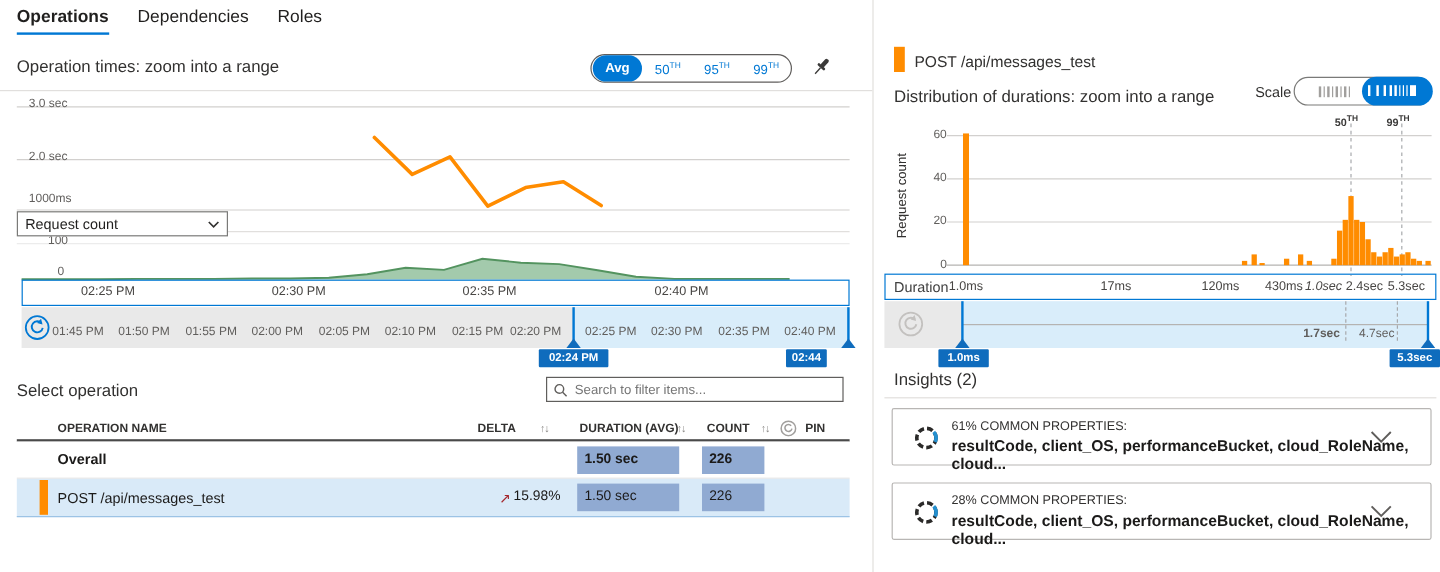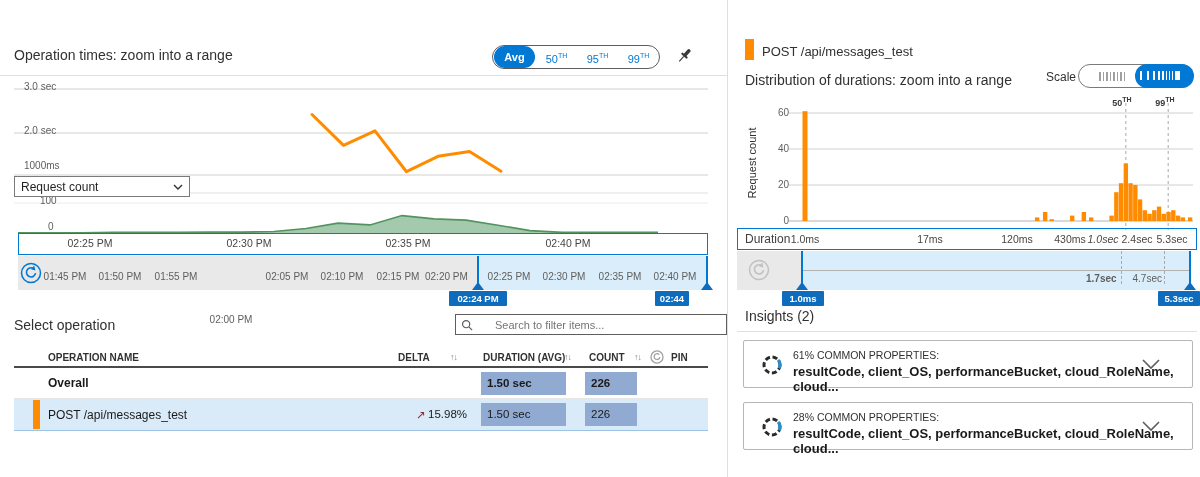--- a/index.html
+++ b/index.html
@@ -27,22 +27,22 @@
   .axisbox{position:absolute;border:1px solid #0078d4;box-sizing:border-box;background:transparent;}
   
   .brush-gray{position:absolute;background:#e9e9e9;}
   .brush-sel{position:absolute;background:#d9edfa;}
   .handle-line{position:absolute;width:2px;background:#0078d4;}
   .handle-tri{position:absolute;width:0;height:0;border-left:6px solid transparent;
               border-right:6px solid transparent;border-bottom:8px solid #0f6cbd;}
   .badge{position:absolute;height:15px;background:#0f6cbd;color:#fff;font-size:9.5px;font-weight:bold;
          text-align:center;line-height:15px;border-radius:1px;}
   
-  .search{position:absolute;left:455px;top:314px;width:272px;height:21px;border:1px solid #605e5c;
-          background:#fff;display:flex;align-items:center;box-sizing:border-box;padding:0 5px;gap:20px;}
+  .search{position:absolute;left:455px;top:314px;width:248px;height:21px;border:1px solid #605e5c;
+          background:#fff;display:flex;align-items:center;box-sizing:border-box;padding:0 5px;gap:4px;}
   .search input{border:none;outline:none;flex:1;font-size:11px;color:#605e5c;
                 font-family:"Liberation Sans",sans-serif;background:transparent;}
   
   .th{position:absolute;font-size:10px;font-weight:bold;color:#323130;white-space:nowrap;}
   .sort{position:absolute;font-size:9px;color:#8a8886;letter-spacing:-1px;}
   .row{position:absolute;left:14px;width:694px;height:31px;box-sizing:border-box;}
   .cellbar{position:absolute;top:4px;height:23px;background:#90aad2;font-size:11.5px;color:#1b1a19;
            line-height:23px;padding-left:6px;box-sizing:border-box;}
   
   .card{position:absolute;left:743px;width:450px;height:48px;border:1px solid #b8b6b4;border-radius:2px;
@@ -53,20 +53,25 @@
   .tick{position:absolute;top:7px;width:1.5px;height:9px;background:#a19f9d;}
   .tickw{position:absolute;top:7px;width:1.5px;height:9px;background:#fff;}
   .pctmark{position:absolute;font-size:9px;font-weight:bold;color:#3b3a39;text-align:center;width:40px;}
   .dash-v{position:absolute;width:1px;background:transparent;border-left:1px dashed #a7a9ac;}
 </style>
 </head>
 <body>
 
 <div id="app">
 
+  <div class="tabs">
+    <div class="tab active">Operations</div>
+    <div class="tab">Dependencies</div>
+    <div class="tab">Roles</div>
+  </div>
 
   <div>
     <div class="abs" style="left:14px;top:47px;font-size:14px;color:#323130;">Operation times: zoom into a range</div>
 
     <div class="ptoggle">
       <span class="pseg sel"><span>Avg</span></span>
       <span class="pseg"><span>50</span><sup>TH</sup></span>
       <span class="pseg"><span>95</span><sup>TH</sup></span>
       <span class="pseg"><span>99</span><sup>TH</sup></span>
     </div>
@@ -116,21 +121,21 @@
 
     <svg class="abs" style="left:20px;top:262px;" width="22" height="22" viewBox="0 0 22 22">
       <circle cx="11" cy="11" r="9.5" fill="none" stroke="#0078d4" stroke-width="1.5"></circle>
       <path d="M14.6 7.4 A4.6 4.6 0 1 0 15.6 11.2" fill="none" stroke="#0078d4" stroke-width="1.6"></path>
       <polygon points="14.2,3.6 15.4,8.4 10.9,7.2" fill="#0078d4"></polygon>
     </svg>
 
     <span class="lbl" style="left:37px;top:271px;width:56px;text-align:center;">01:45 PM</span>
     <span class="lbl" style="left:92px;top:271px;width:56px;text-align:center;">01:50 PM</span>
     <span class="lbl" style="left:148px;top:271px;width:56px;text-align:center;">01:55 PM</span>
-    <span class="lbl" style="left:203px;top:271px;width:56px;text-align:center;margin-top:43px;">02:00 PM</span>
+    <span class="lbl" style="left:203px;top:271px;width:56px;text-align:center;">02:00 PM</span>
     <span class="lbl" style="left:259px;top:271px;width:56px;text-align:center;">02:05 PM</span>
     <span class="lbl" style="left:314px;top:271px;width:56px;text-align:center;">02:10 PM</span>
     <span class="lbl" style="left:370px;top:271px;width:56px;text-align:center;">02:15 PM</span>
     <span class="lbl" style="left:425px;top:271px;width:56px;text-align:left;">02:20 PM</span>
     <span class="lbl" style="left:481px;top:271px;width:56px;text-align:center;">02:25 PM</span>
     <span class="lbl" style="left:536px;top:271px;width:56px;text-align:center;">02:30 PM</span>
     <span class="lbl" style="left:592px;top:271px;width:56px;text-align:center;">02:35 PM</span>
     <span class="lbl" style="left:647px;top:271px;width:56px;text-align:center;">02:40 PM</span>
 
     <div class="handle-line" style="left:477px;top:256px;height:34px;"></div>

